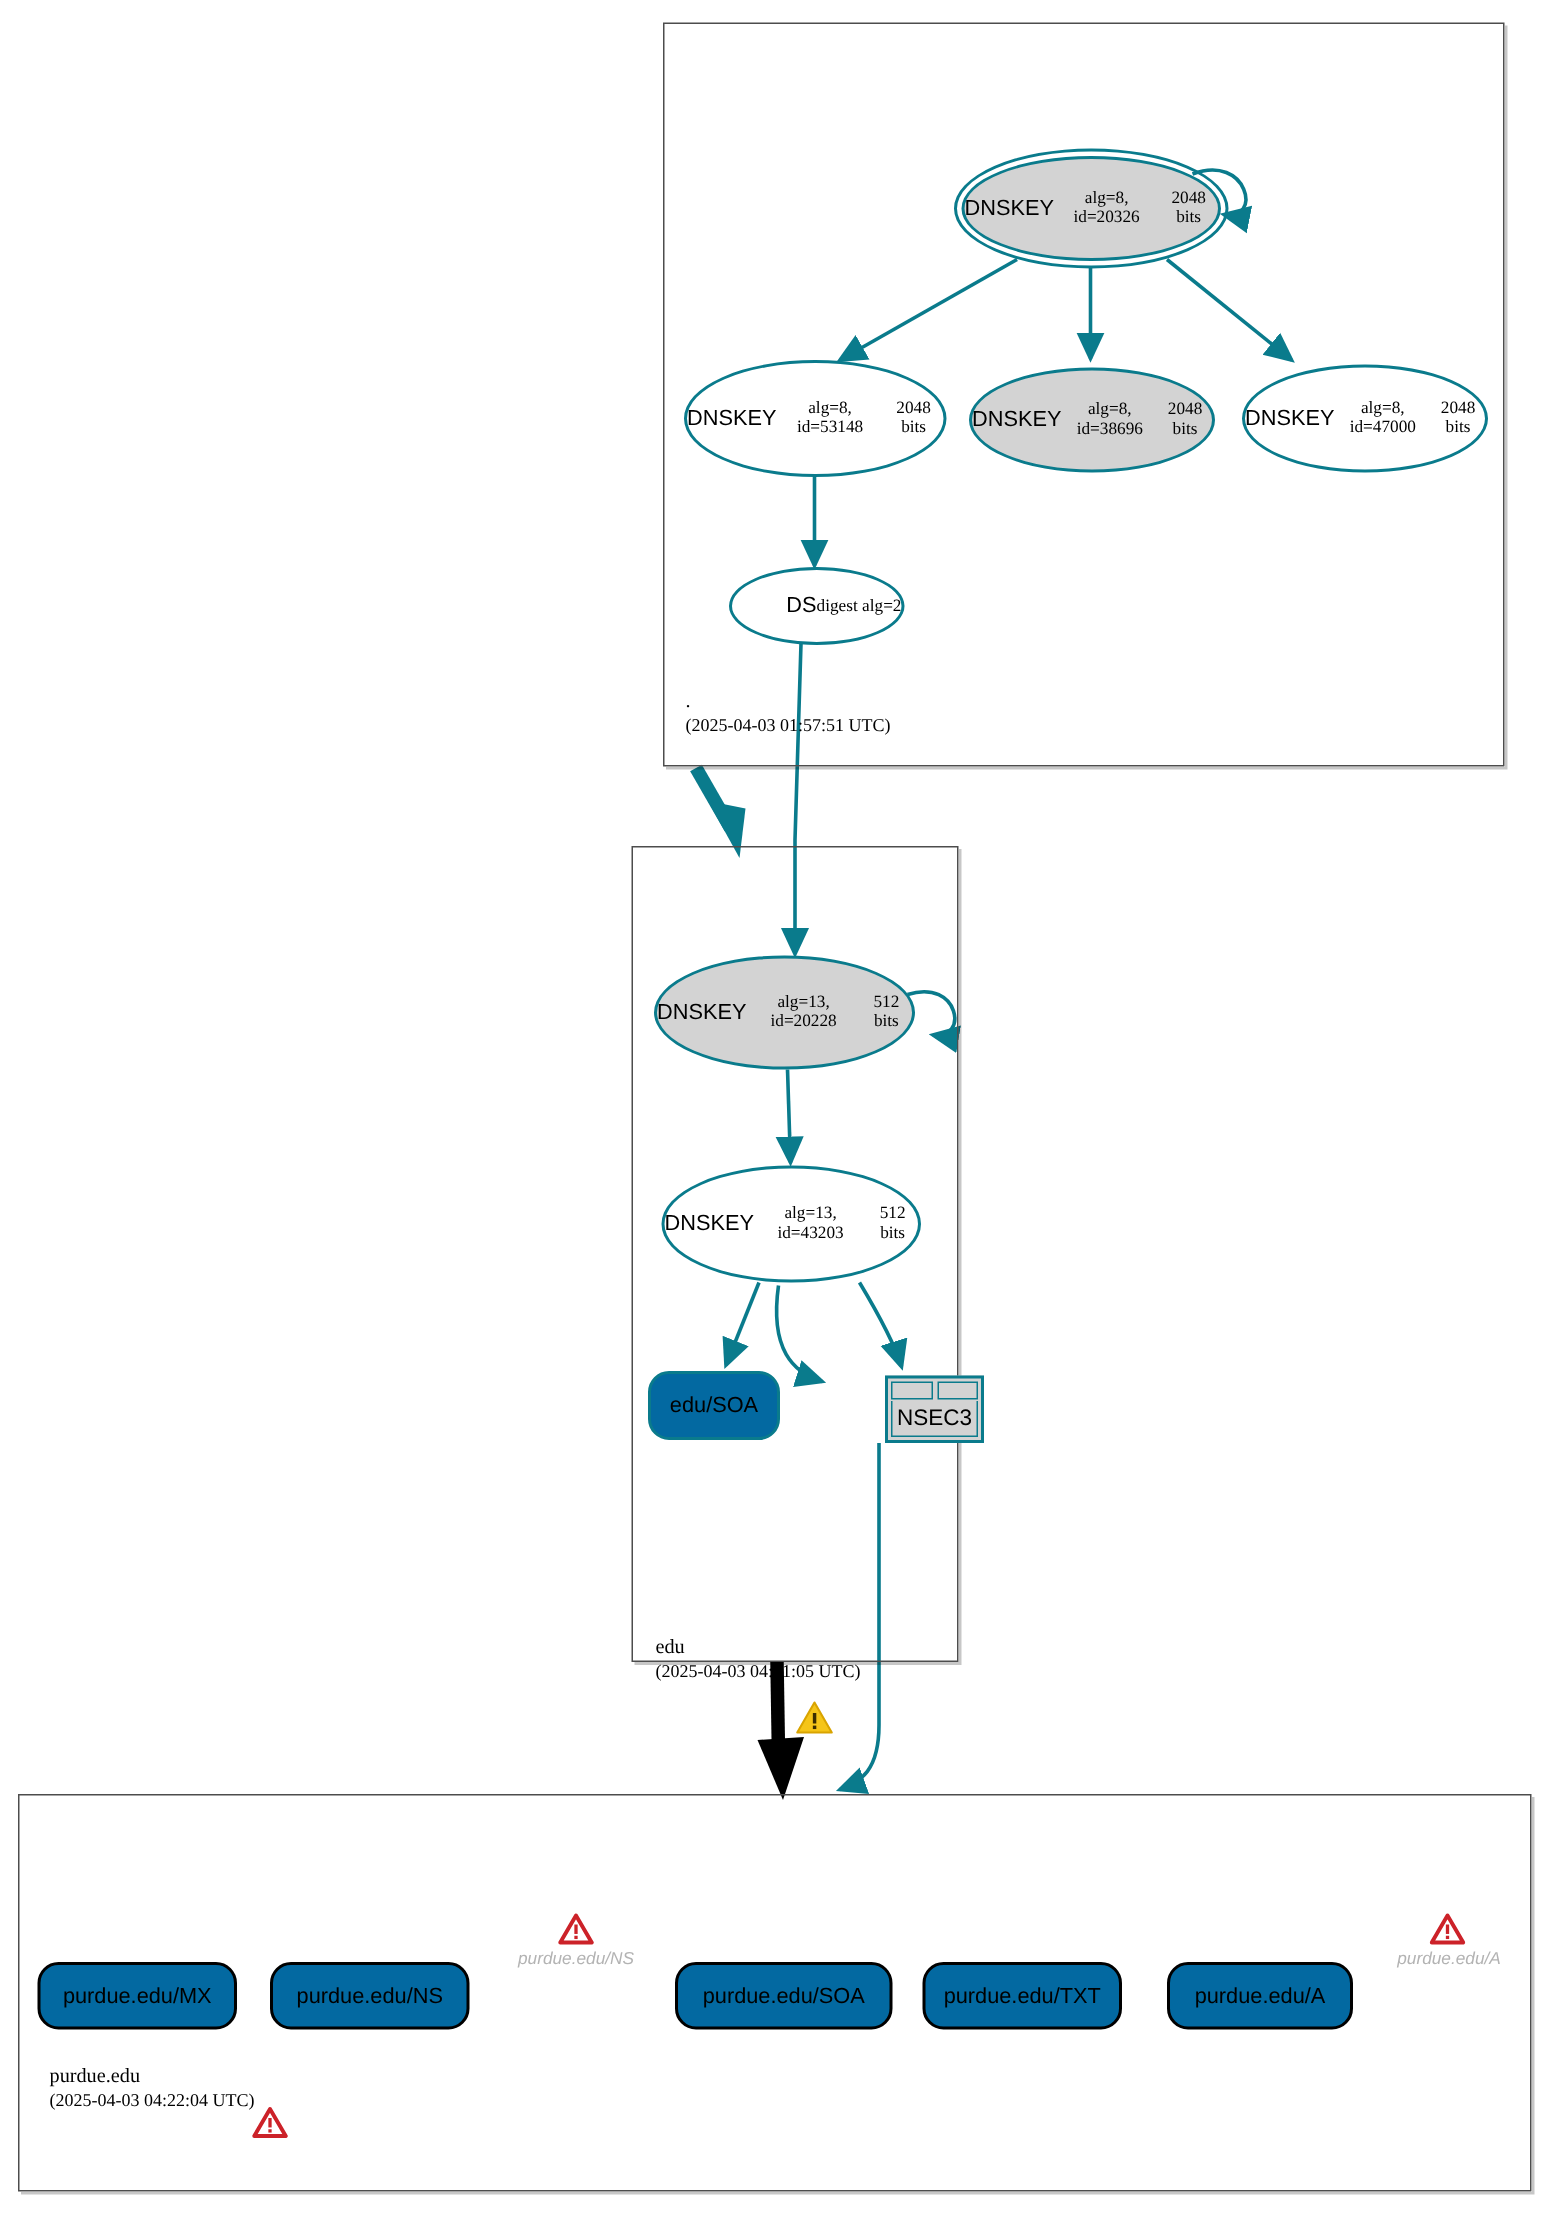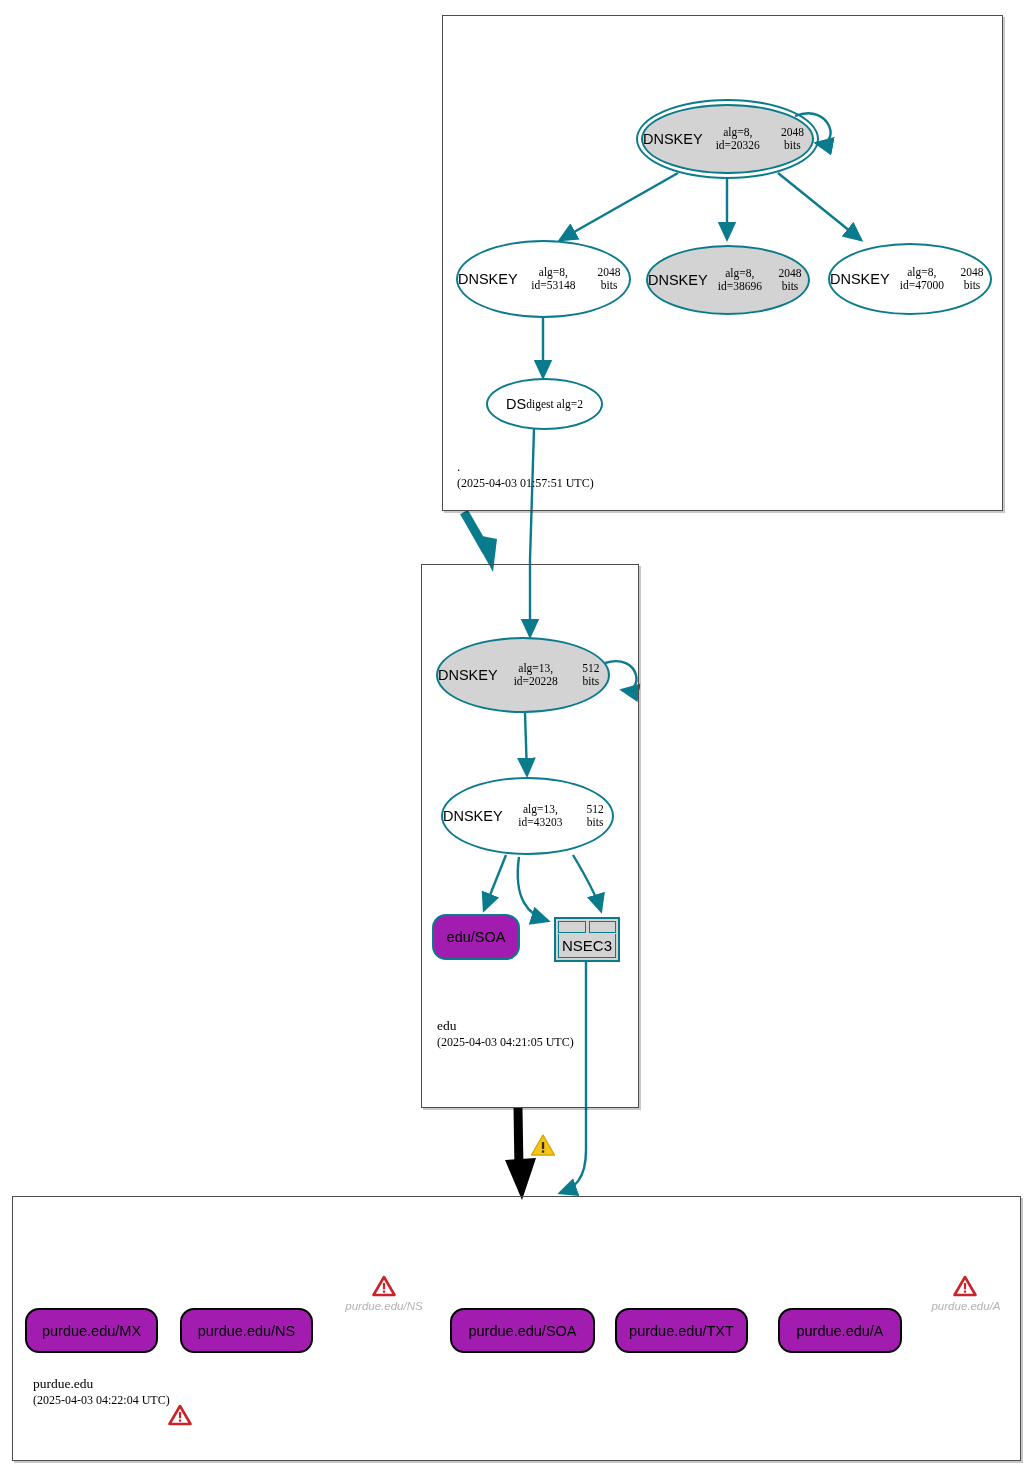--- a/index.html
+++ b/index.html
@@ -80,41 +80,42 @@
     position: absolute;
     border-radius: 50%;
     border: 2px solid #0a7b8c;
     box-sizing: border-box;
     background: transparent;
   }
   .rr-node {
     position: absolute;
     border: 2px solid #0a7b8c;
     border-radius: 14px;
-    background: #a21caf;
+    background: #0369a1;
     display: flex;
     align-items: center;
     justify-content: center;
     box-sizing: border-box;
     font-family: "Liberation Sans", sans-serif;
     font-size: 14.5px;
     color: #000000;
   }
   .rr-node.insecure {
     border-color: #000000;
     margin-top: 33px;
   }
   .nsec-node {
     position: absolute;
     border: 2px solid #0a7b8c;
     background: #d3d3d3;
     box-sizing: border-box;
     display: flex;
     flex-direction: column;
     padding: 2px;
+    margin-left: 36px;
   }
   .nsec-head {
     display: flex;
     gap: 3px;
     height: 12px;
   }
   .nsec-cell {
     flex: 1;
     background: #d3d3d3;
     border: 1px solid #0a7b8c;
@@ -216,28 +217,28 @@
     <div class="n-sub">alg=8, id=38696</div>
     <div class="n-sub">2048 bits</div>
   </div>
 
   <div class="node ellipse-node" style="left:828px; top:243px; width:164px; height:72px;">
     <div class="n-title">DNSKEY</div>
     <div class="n-sub">alg=8, id=47000</div>
     <div class="n-sub">2048 bits</div>
   </div>
 
-  <div class="node ellipse-node" style="left:486px; top:378px; width:117px; height:52px;">
+  <div class="node ellipse-node" style="left:486px; top:378px; width:117px; height:52px;justify-content:flex-end;">
     <div class="n-title">DS</div>
     <div class="n-sub">digest alg=2</div>
   </div>
 
   <div class="zone-box" style="left:421px; top:564px; width:218px; height:544px;"></div>
 
-  <div class="zone-label" style="left:437px; top:1018px;">
+  <div class="zone-label" style="left:437px; top:1090px;">
     <span class="zname">edu</span>
     <span class="ztime">(2025-04-03 04:21:05 UTC)</span>
   </div>
 
   <div class="node ellipse-node filled" style="left:436px; top:637px; width:174px; height:76px;">
     <div class="n-title">DNSKEY</div>
     <div class="n-sub">alg=13, id=20228</div>
     <div class="n-sub">512 bits</div>
   </div>
 

